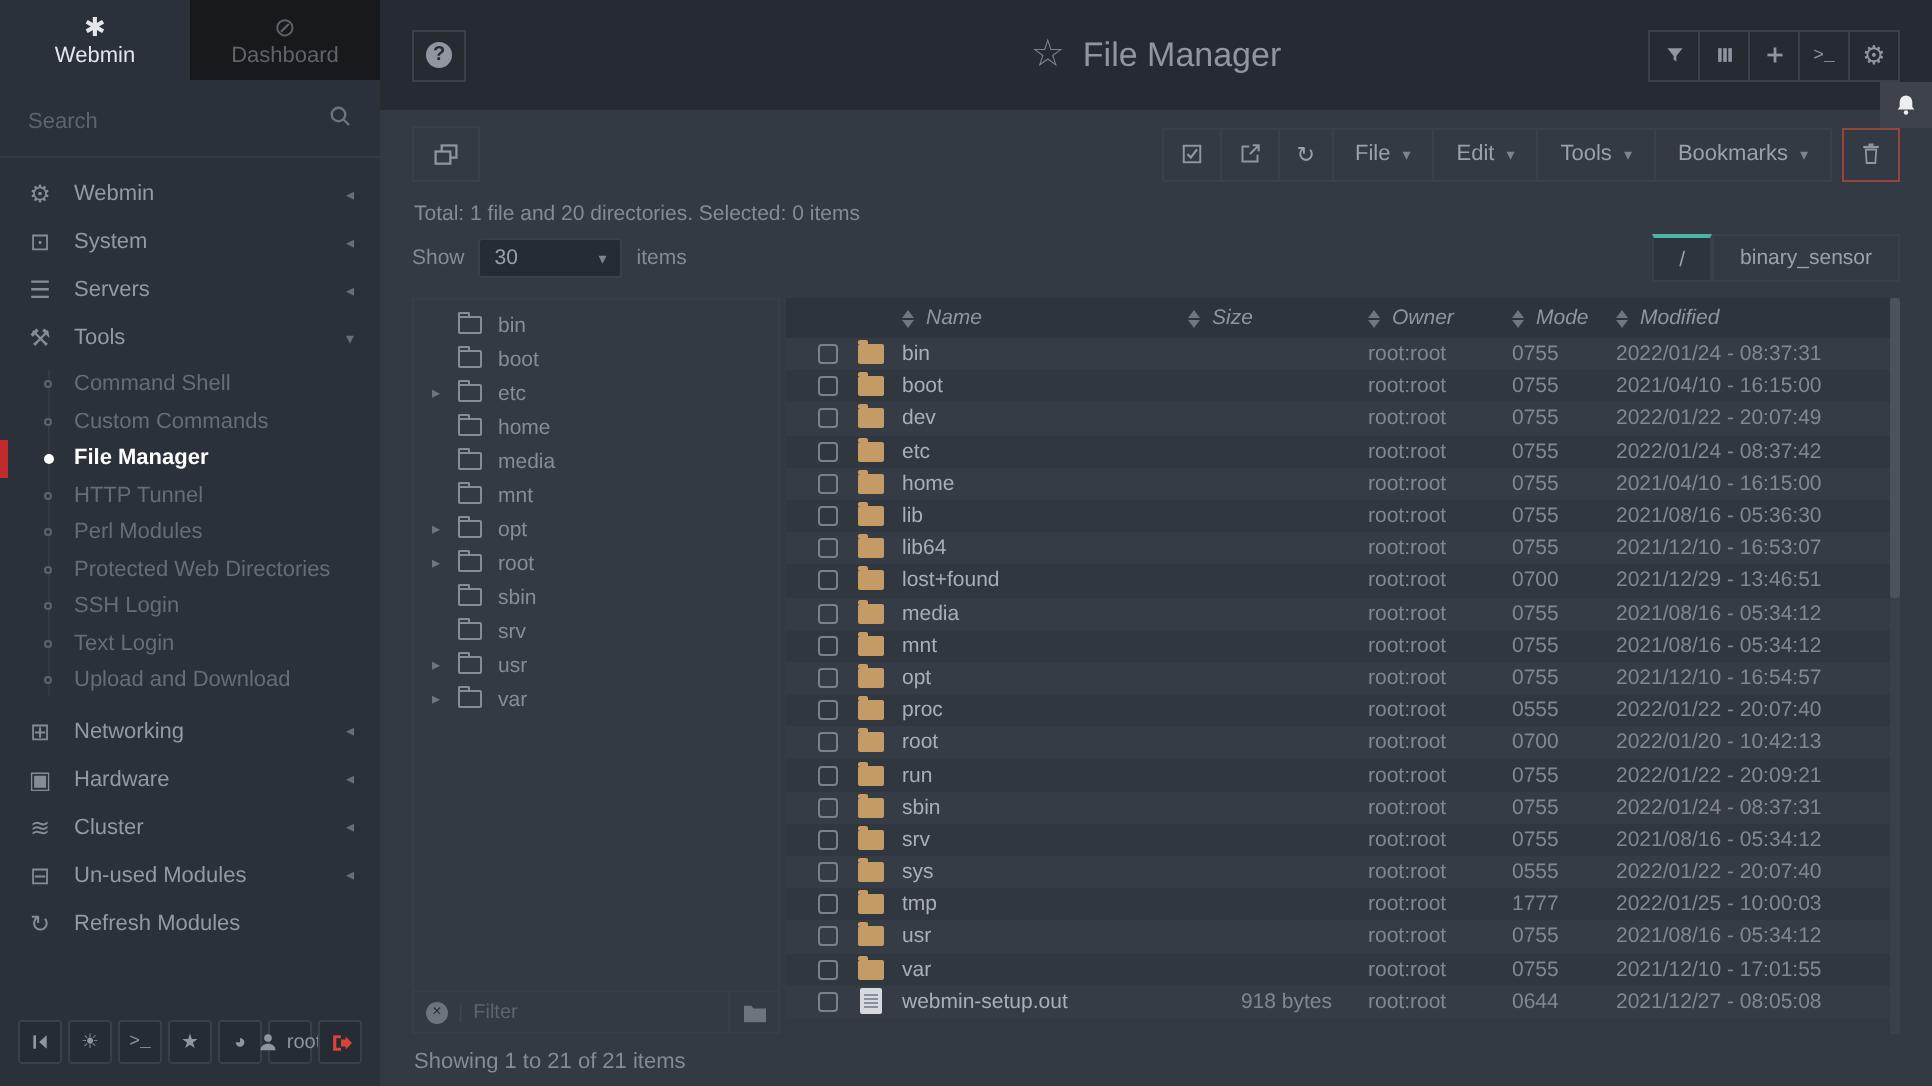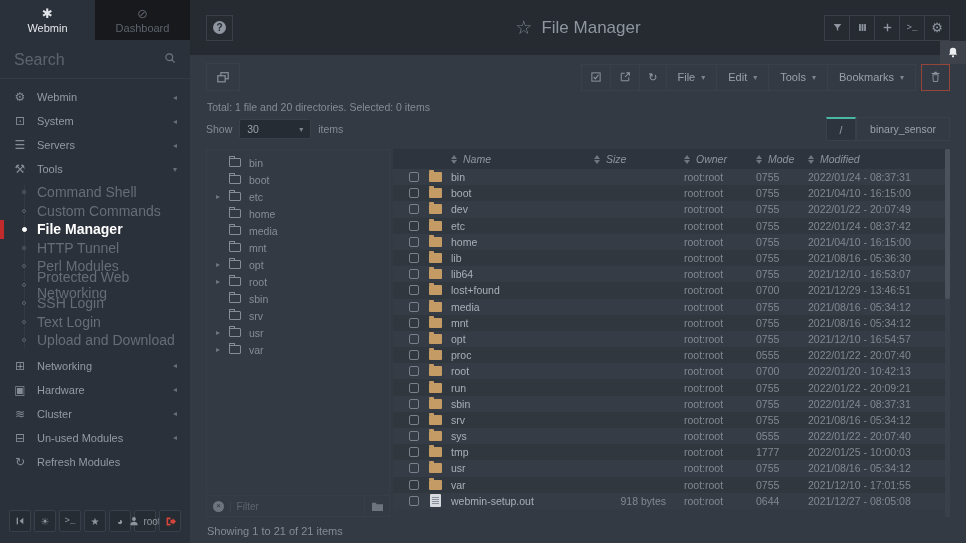--- a/index.html
+++ b/index.html
@@ -7,32 +7,32 @@
   body { background:#343a43; font-family:"Liberation Sans","DejaVu Sans",sans-serif; color:#9aa1aa; }
   .app { display:flex; width:966px; height:543px; }
 
   
   .sidebar { width:190px; background:#2b313a; display:flex; flex-direction:column; flex-shrink:0; }
   .tabs { display:flex; height:40px; flex-shrink:0; }
   .tab { flex:1; display:flex; flex-direction:column; align-items:center; justify-content:center; gap:2px; font-size:11px; color:#e3e6ea; cursor:pointer; }
   .tab .tab-icon { font-size:13px; line-height:1; }
   .tab.dash { background:#17191d; color:#5d646d; }
   .search-row { position:relative; padding:11px 14px 9px; border-bottom:1px solid #343a43; flex-shrink:0; }
-  .search-row input { width:100%; background:transparent; border:none; outline:none; color:#aab0b8; font-size:16px; }
+  .search-row input { width:100%; background:transparent; border:none; outline:none; color:#aab0b8; font-size:11px; }
   .search-row input::placeholder { color:#5d646d; }
   .search-ico { position:absolute; right:14px; top:12px; }
 
   #menu { flex:1; padding-top:6px; overflow:hidden; }
   .menu-item { height:24px; display:flex; align-items:center; padding:0 13px; color:#939aa3; font-size:11px; gap:10px; cursor:pointer; }
   .cat-ico { width:14px; font-size:12px; color:#858c96; text-align:center; flex-shrink:0; }
   .menu-item .lbl { flex:1; }
   .chev { font-size:8px; color:#676e78; }
   .sub-list { position:relative; padding:2px 0 4px; }
   .sub-list::before { content:''; position:absolute; left:24px; top:4px; bottom:6px; width:1px; background:#333a43; }
-  .sub-item { height:18.5px; display:flex; align-items:center; padding-left:37px; font-size:14px; color:#656d77; position:relative; cursor:pointer; }
+  .sub-item { height:18.5px; display:flex; align-items:center; padding-left:37px; font-size:11px; color:#656d77; position:relative; cursor:pointer; }
   .sub-item .bullet { width:4px; height:4px; border:1px solid #5c646e; border-radius:50%; position:absolute; left:22px; background:#2b313a; }
   .sub-item.active { color:#ffffff; font-weight:bold; }
   .sub-item.active::before { content:''; position:absolute; left:0; top:0; bottom:0; width:4px; background:#c12b2b; }
   .sub-item.active .bullet { width:5px; height:5px; background:#fff; border-color:#fff; }
 
   .side-footer { display:flex; gap:3px; padding:6px 9px 11px; flex-shrink:0; }
   .sf-btn { height:22px; min-width:22px; background:#262c33; border:1px solid #3a4049; border-radius:2px; display:flex; align-items:center; justify-content:center; color:#8f969f; font-size:10px; gap:4px; padding:0 4px; cursor:pointer; }
   .sf-btn.term { font-family:"Liberation Mono","DejaVu Sans Mono",monospace; font-size:9px; }
 
   
@@ -172,21 +172,21 @@
           <div class="sub-item">
             <span class="bullet"></span>
             <span>HTTP Tunnel</span>
           </div>
           <div class="sub-item">
             <span class="bullet"></span>
             <span>Perl Modules</span>
           </div>
           <div class="sub-item">
             <span class="bullet"></span>
-            <span>Protected Web Networking</span>
+            <span>Protected Web Directories</span>
           </div>
           <div class="sub-item">
             <span class="bullet"></span>
             <span>SSH Login</span>
           </div>
           <div class="sub-item">
             <span class="bullet"></span>
             <span>Text Login</span>
           </div>
           <div class="sub-item">

